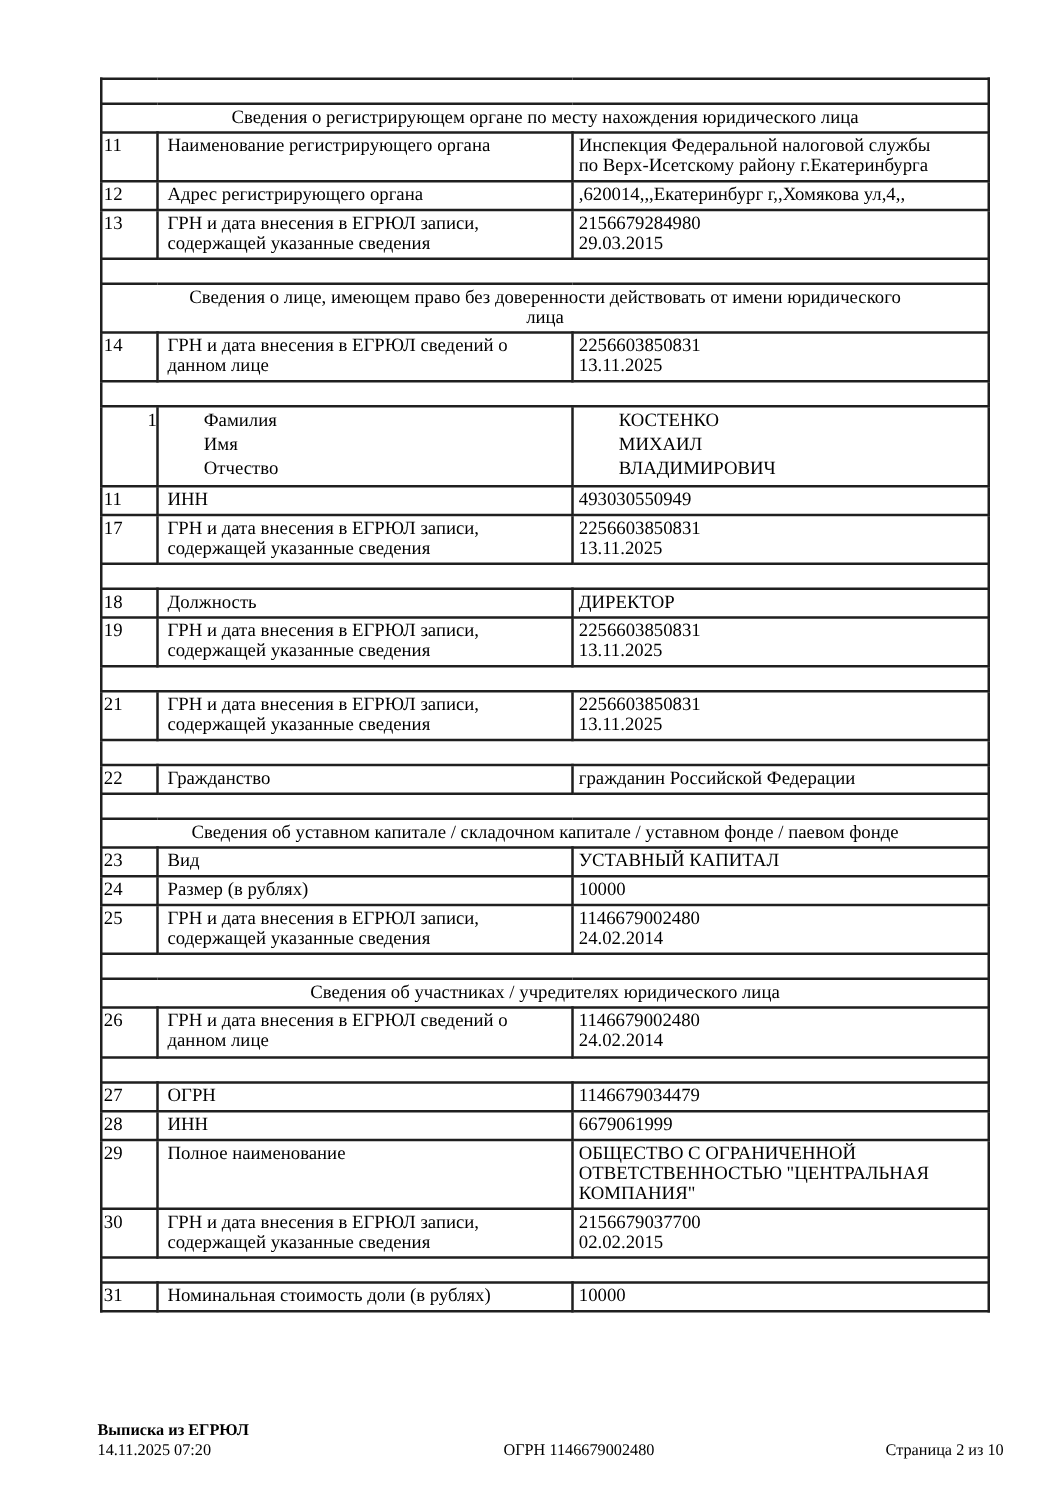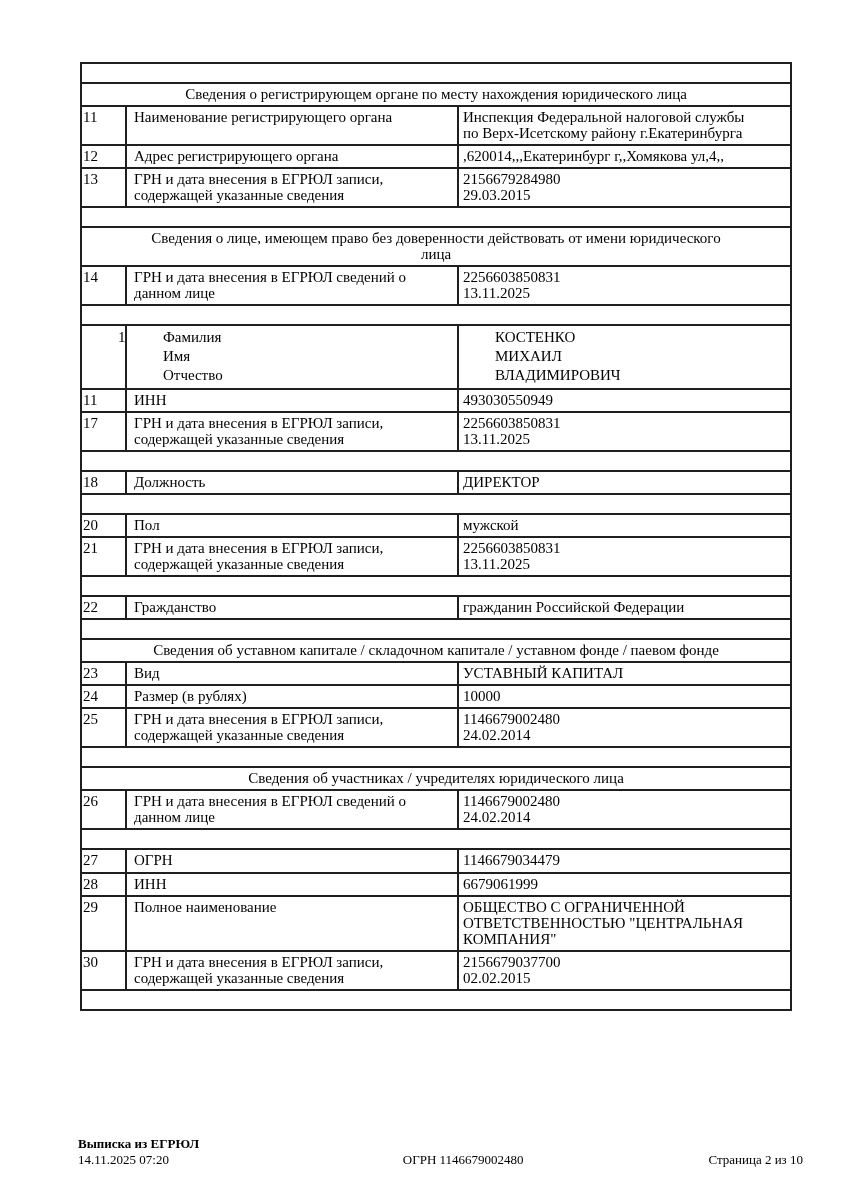--- a/index.html
+++ b/index.html
@@ -137,27 +137,29 @@
 13.11.2025</td>
       </tr>
       <tr class="spacer-row">
         <td class="cell-spacer" colspan="3"></td>
       </tr>
       <tr class="data-row">
         <td class="cell-num">18</td>
         <td class="cell-label">Должность</td>
         <td class="cell-value">ДИРЕКТОР</td>
       </tr>
-      <tr class="spacer-row">
-        <td class="cell-spacer" colspan="3"></td>
-      </tr>
-      <tr class="data-row">
-        <td class="cell-num">20</td>
-        <td class="cell-label">Пол</td>
-        <td class="cell-value">мужской</td>
+      <tr class="data-row">
+        <td class="cell-num">19</td>
+        <td class="cell-label">ГРН и дата внесения в ЕГРЮЛ записи,
+содержащей указанные сведения</td>
+        <td class="cell-value">2256603850831
+13.11.2025</td>
+      </tr>
+      <tr class="spacer-row">
+        <td class="cell-spacer" colspan="3"></td>
       </tr>
       <tr class="data-row">
         <td class="cell-num">21</td>
         <td class="cell-label">ГРН и дата внесения в ЕГРЮЛ записи,
 содержащей указанные сведения</td>
         <td class="cell-value">2256603850831
 13.11.2025</td>
       </tr>
       <tr class="spacer-row">
         <td class="cell-spacer" colspan="3"></td>
@@ -225,20 +227,25 @@
       </tr>
       <tr class="data-row">
         <td class="cell-num">30</td>
         <td class="cell-label">ГРН и дата внесения в ЕГРЮЛ записи,
 содержащей указанные сведения</td>
         <td class="cell-value">2156679037700
 02.02.2015</td>
       </tr>
       <tr class="spacer-row">
         <td class="cell-spacer" colspan="3"></td>
+      </tr>
+      <tr class="data-row">
+        <td class="cell-num">31</td>
+        <td class="cell-label">Номинальная стоимость доли (в рублях)</td>
+        <td class="cell-value">10000</td>
       </tr>
     </tbody>
 </table>
 
 <div class="footer">
   <div class="footer-left">
     <div class="footer-doc-type">Выписка из ЕГРЮЛ</div>
     <div class="footer-generated">14.11.2025 07:20</div>
   </div>
   <div class="footer-center">ОГРН 1146679002480</div>

